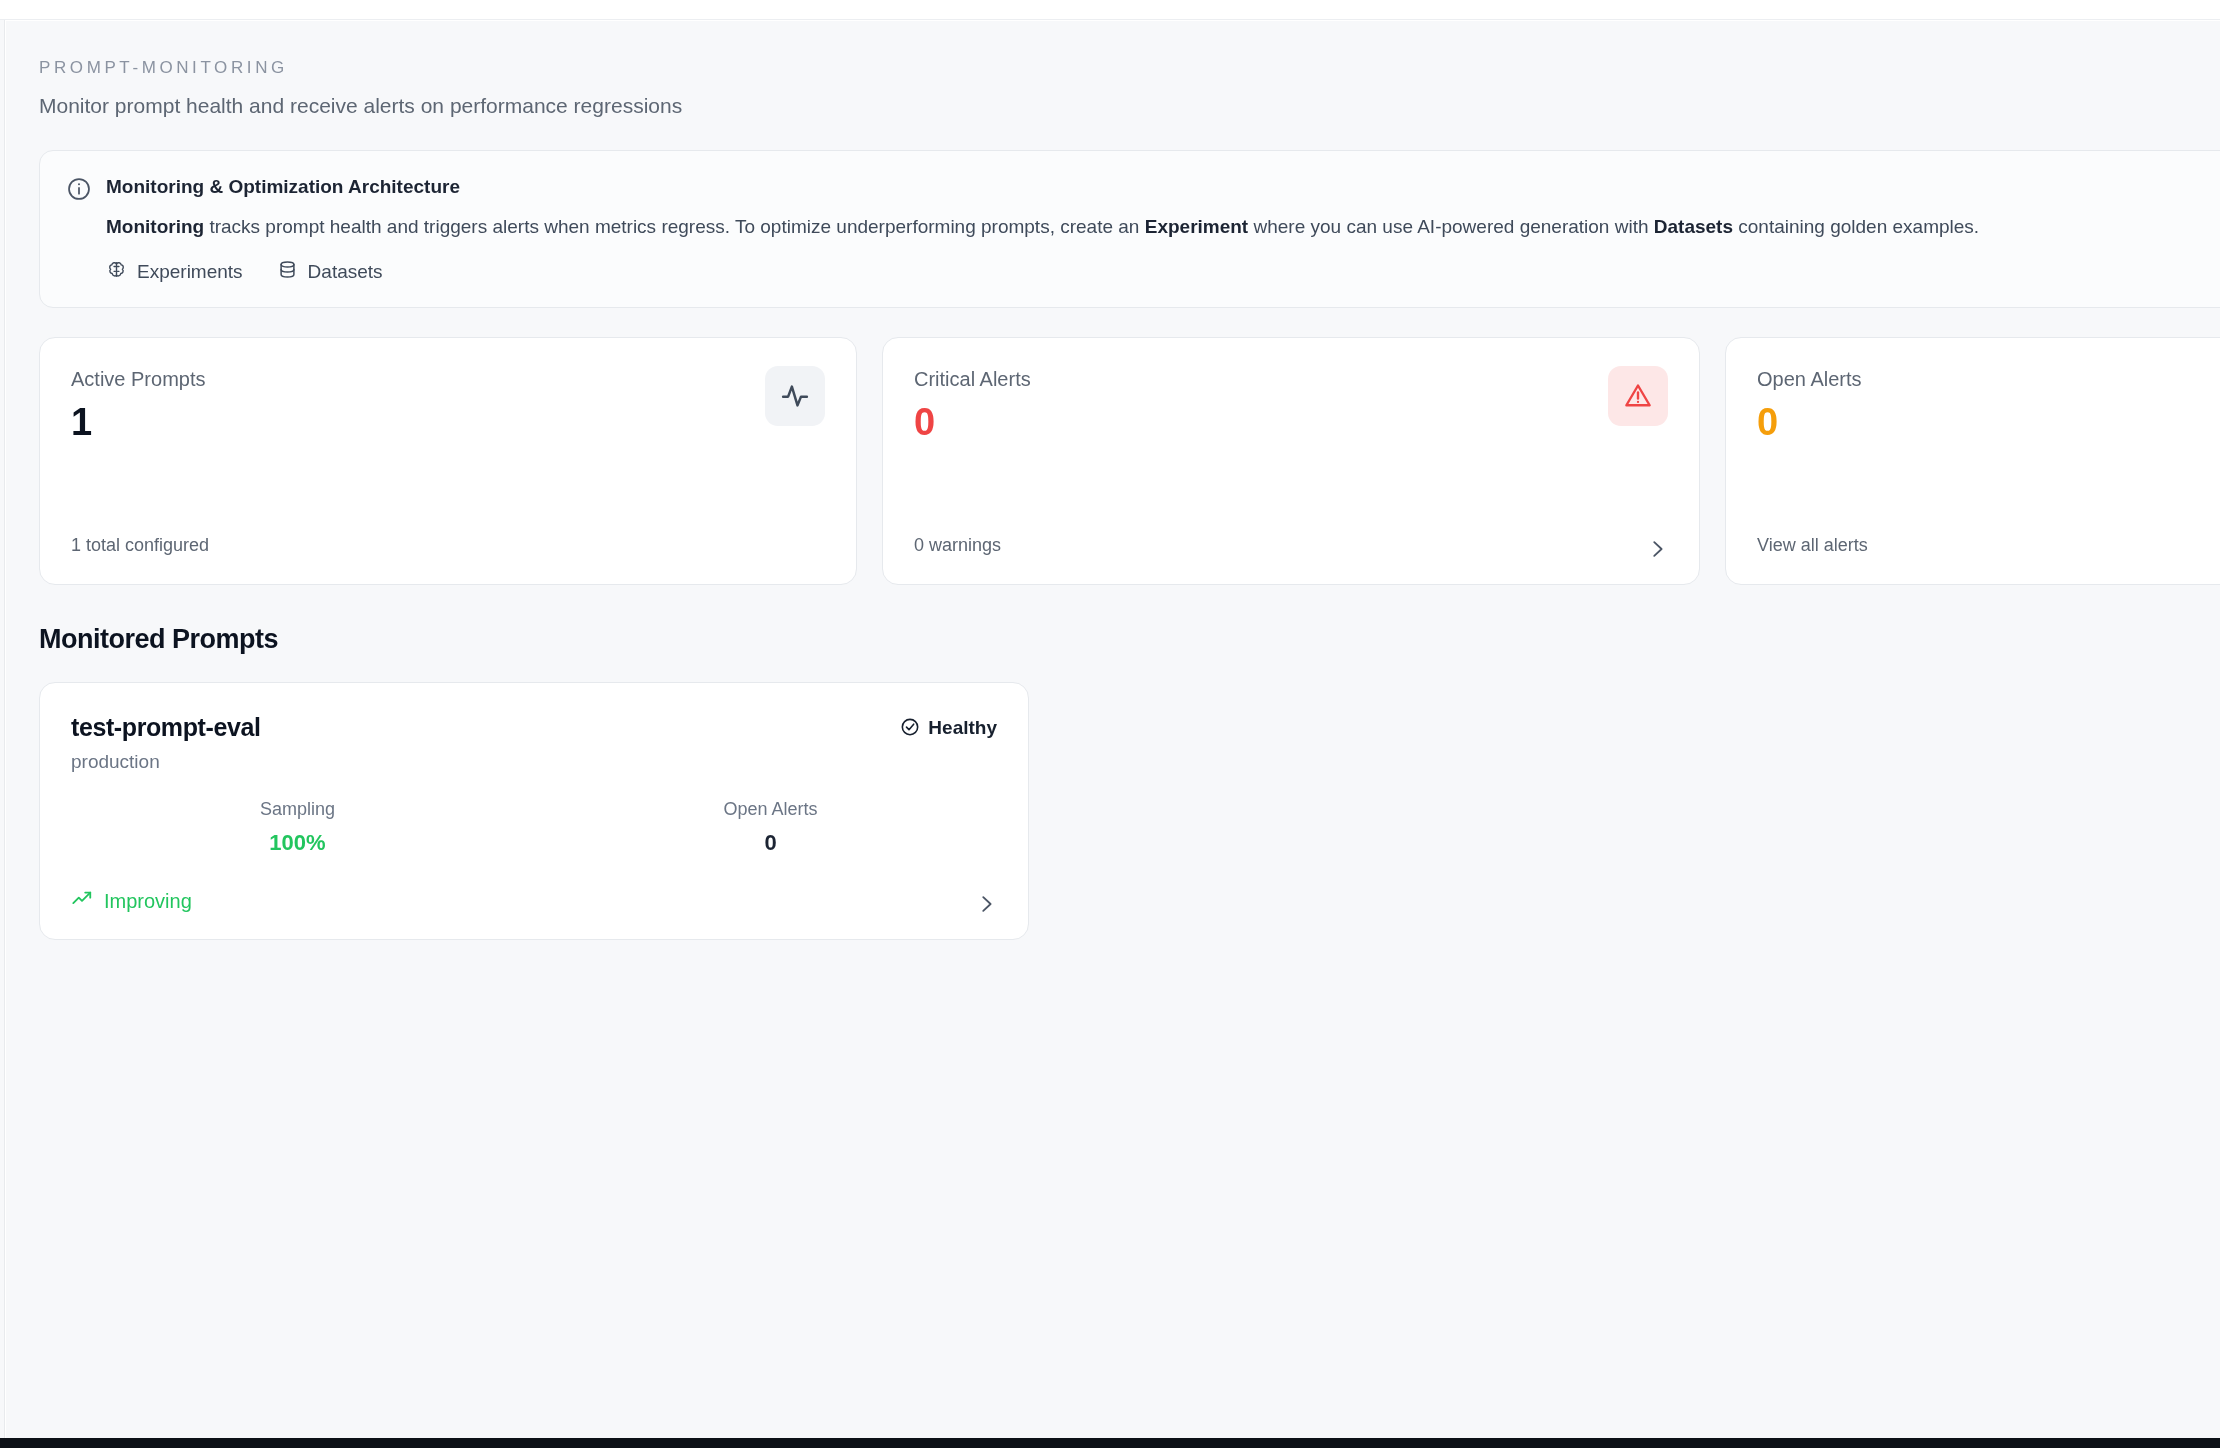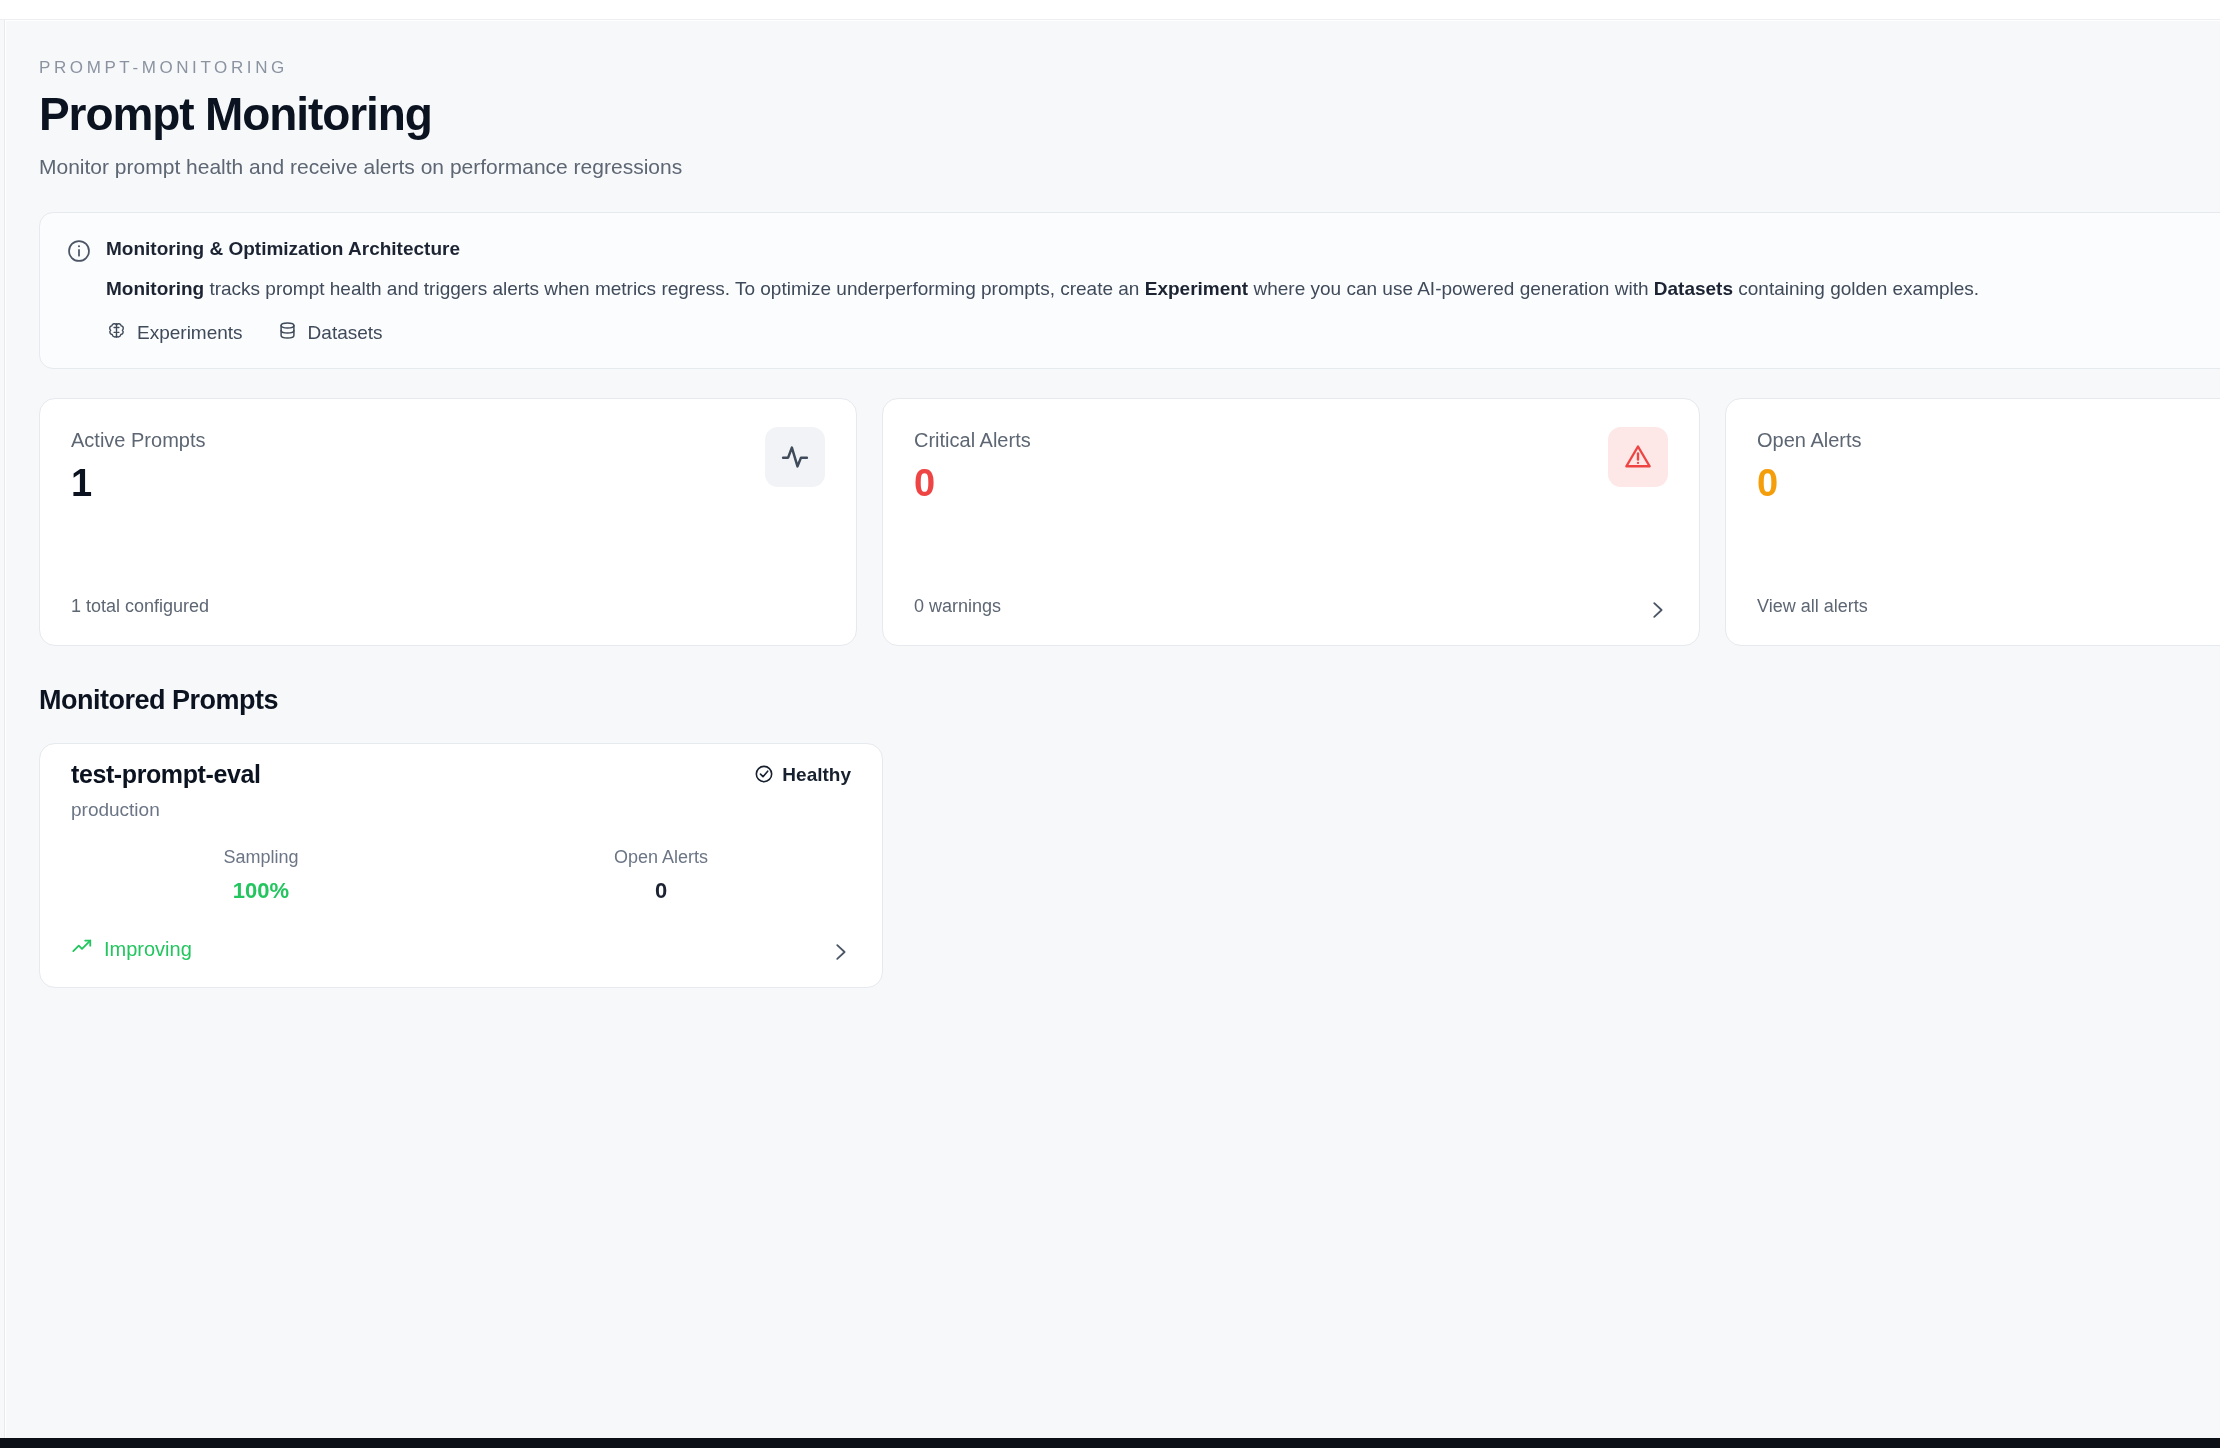--- a/index.html
+++ b/index.html
@@ -205,25 +205,25 @@
     font-weight: 700;
     letter-spacing: -0.5px;
     color: #0c1320;
   }
   .prompt-grid {
     margin-top: 27px;
     display: flex;
     gap: 25px;
   }
   .prompt-card {
-    width: 844px;
+    width: 990px;
     background: #ffffff;
     border: 1px solid #e6e9ed;
     border-radius: 16px;
-    padding: 16px 31px 24px 31px;
+    padding: 30px 31px 24px 31px;
     position: relative;
   }
   .prompt-head {
     display: flex;
     align-items: flex-start;
     justify-content: space-between;
   }
   .prompt-name {
     font-size: 25px;
     font-weight: 700;
@@ -295,21 +295,20 @@
 <div id="app">
 
   <div class="top-white-strip"></div>
   <div class="left-rail"></div>
 
   <div class="page">
     <div class="content">
 
       <div>
         <div class="eyebrow">PROMPT-MONITORING</div>
-        <h1 class="page-title">Prompt Monitoring</h1>
         <div class="page-subtitle">Monitor prompt health and receive alerts on performance regressions</div>
       </div>
 
       <div class="info-banner">
         <div class="info-row-head">
           <span class="info-icon">
             <svg viewBox="0 0 24 24" fill="none" stroke="currentColor" stroke-width="1.6">
               <circle cx="12" cy="12" r="9.2"></circle>
               <line x1="12" y1="11" x2="12" y2="16.3" stroke-linecap="round"></line>
               <circle cx="12" cy="7.7" r="0.95" fill="currentColor" stroke="none"></circle>

